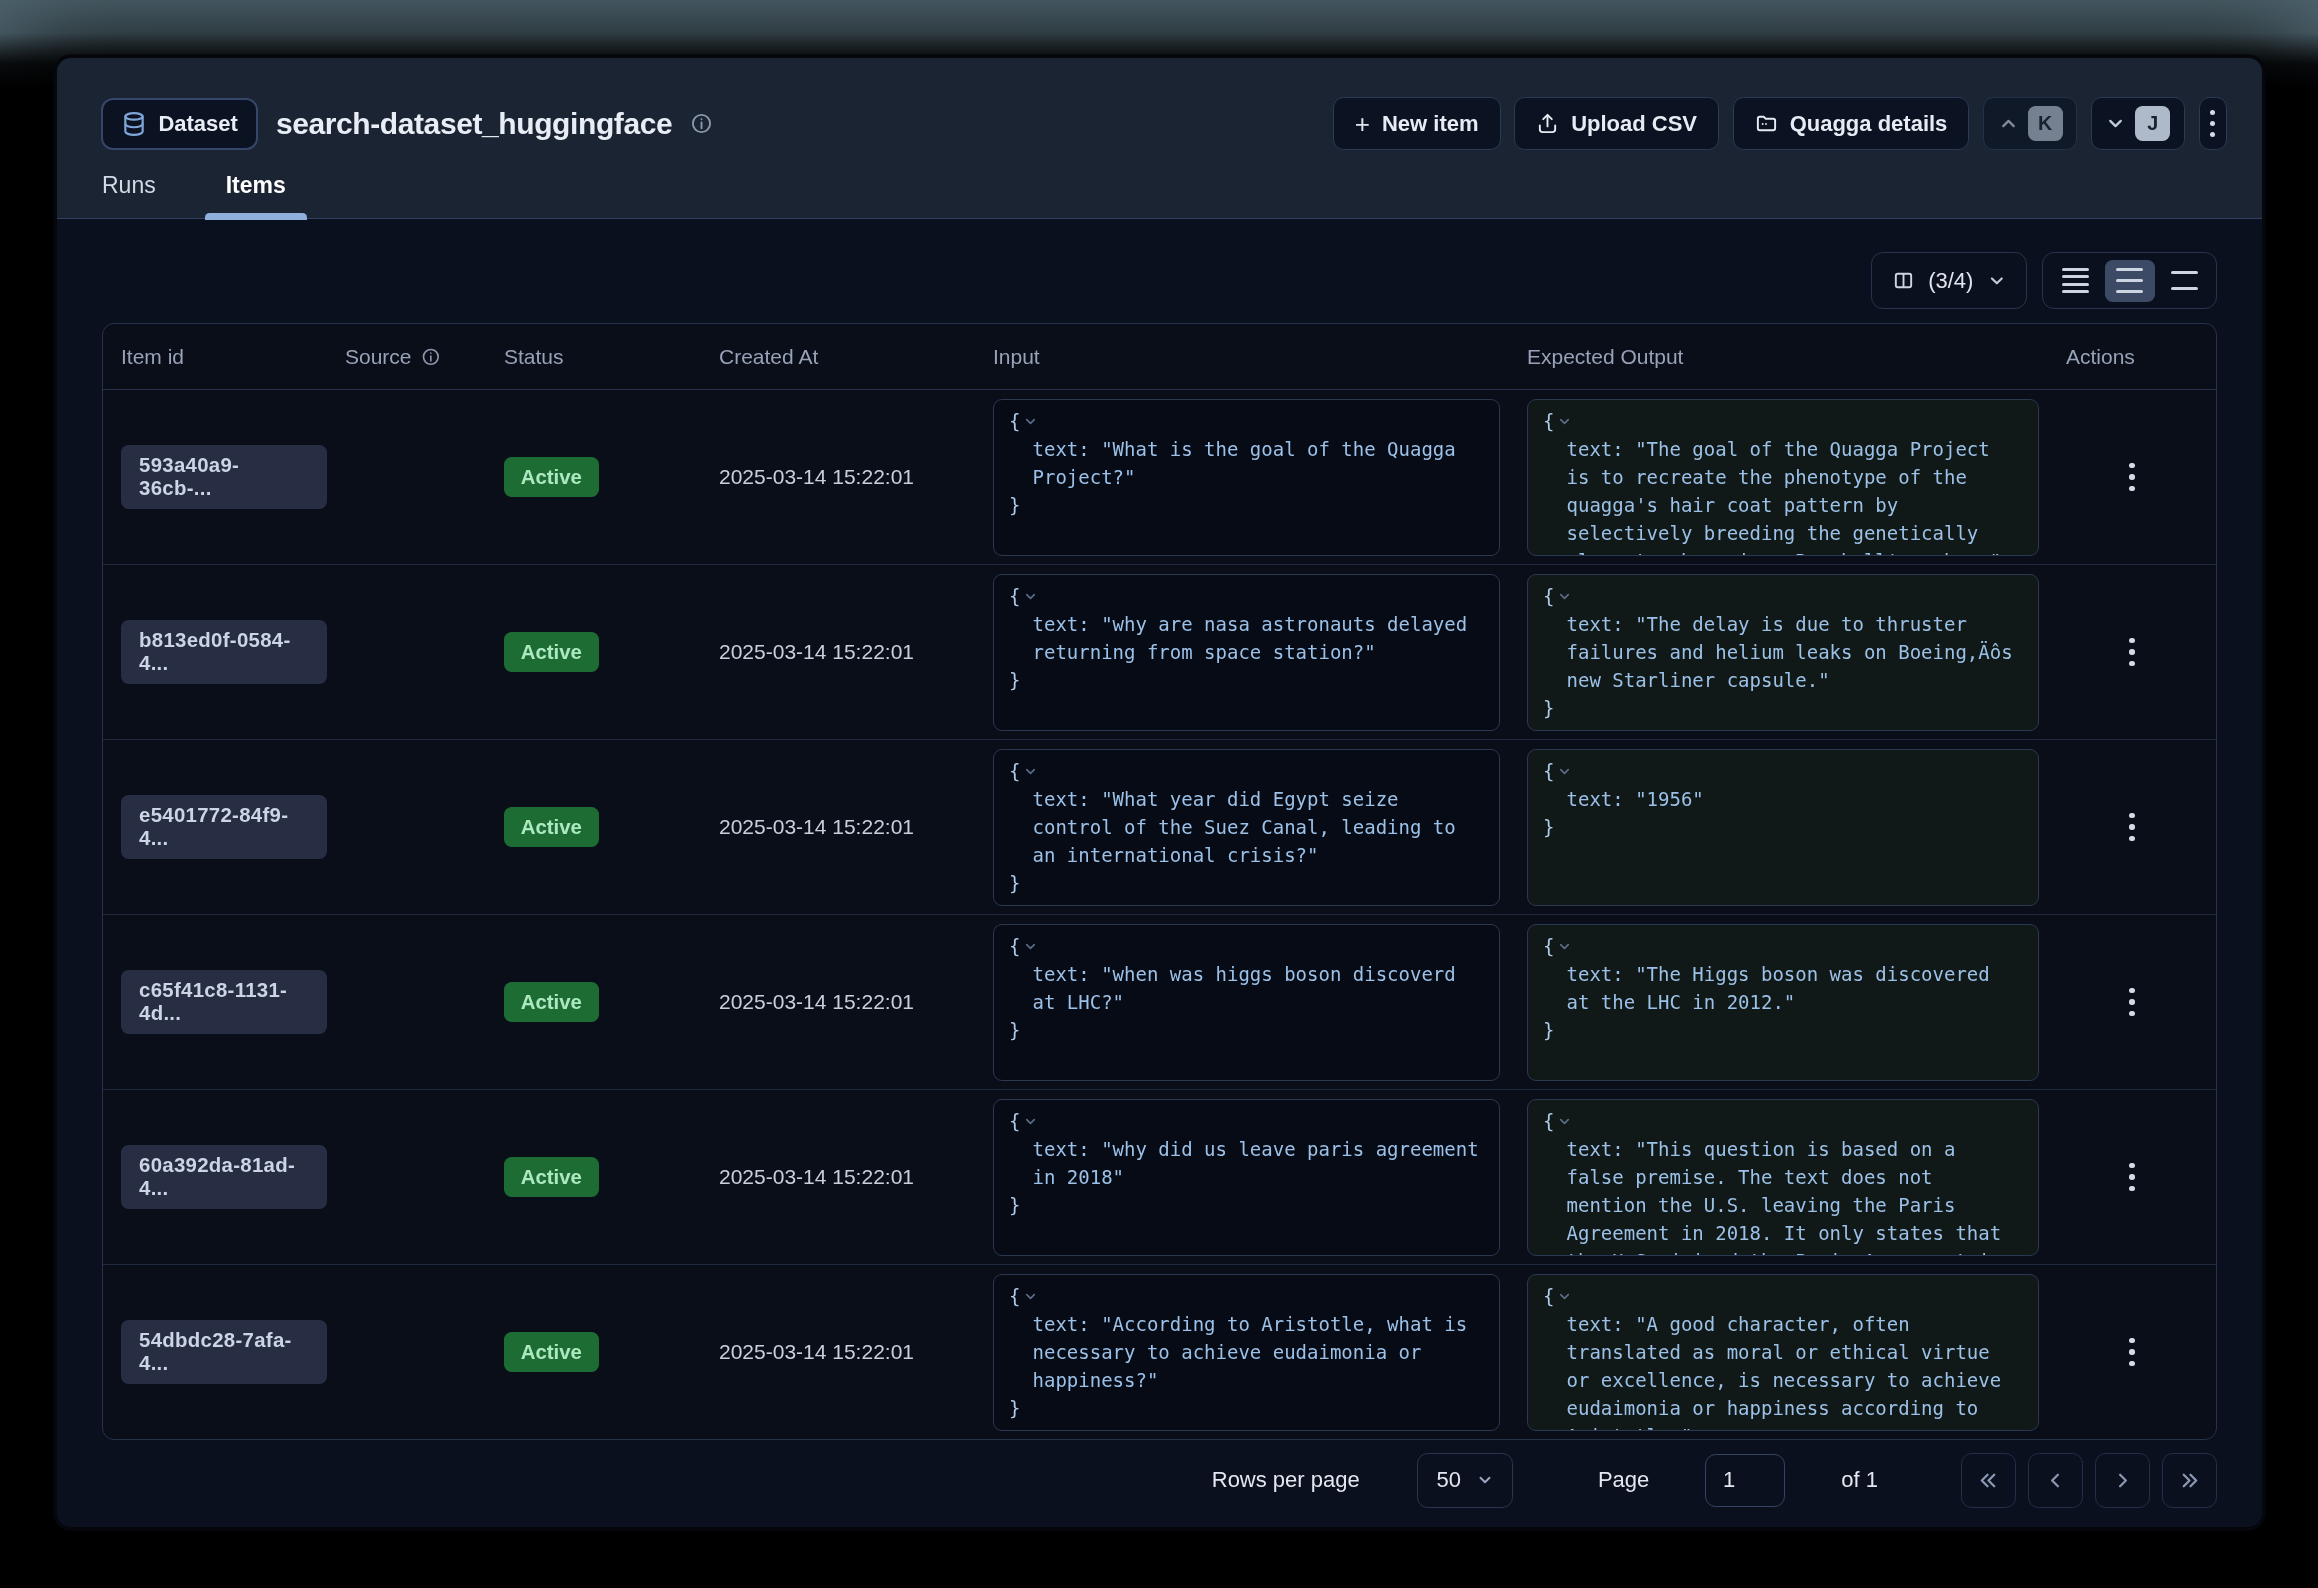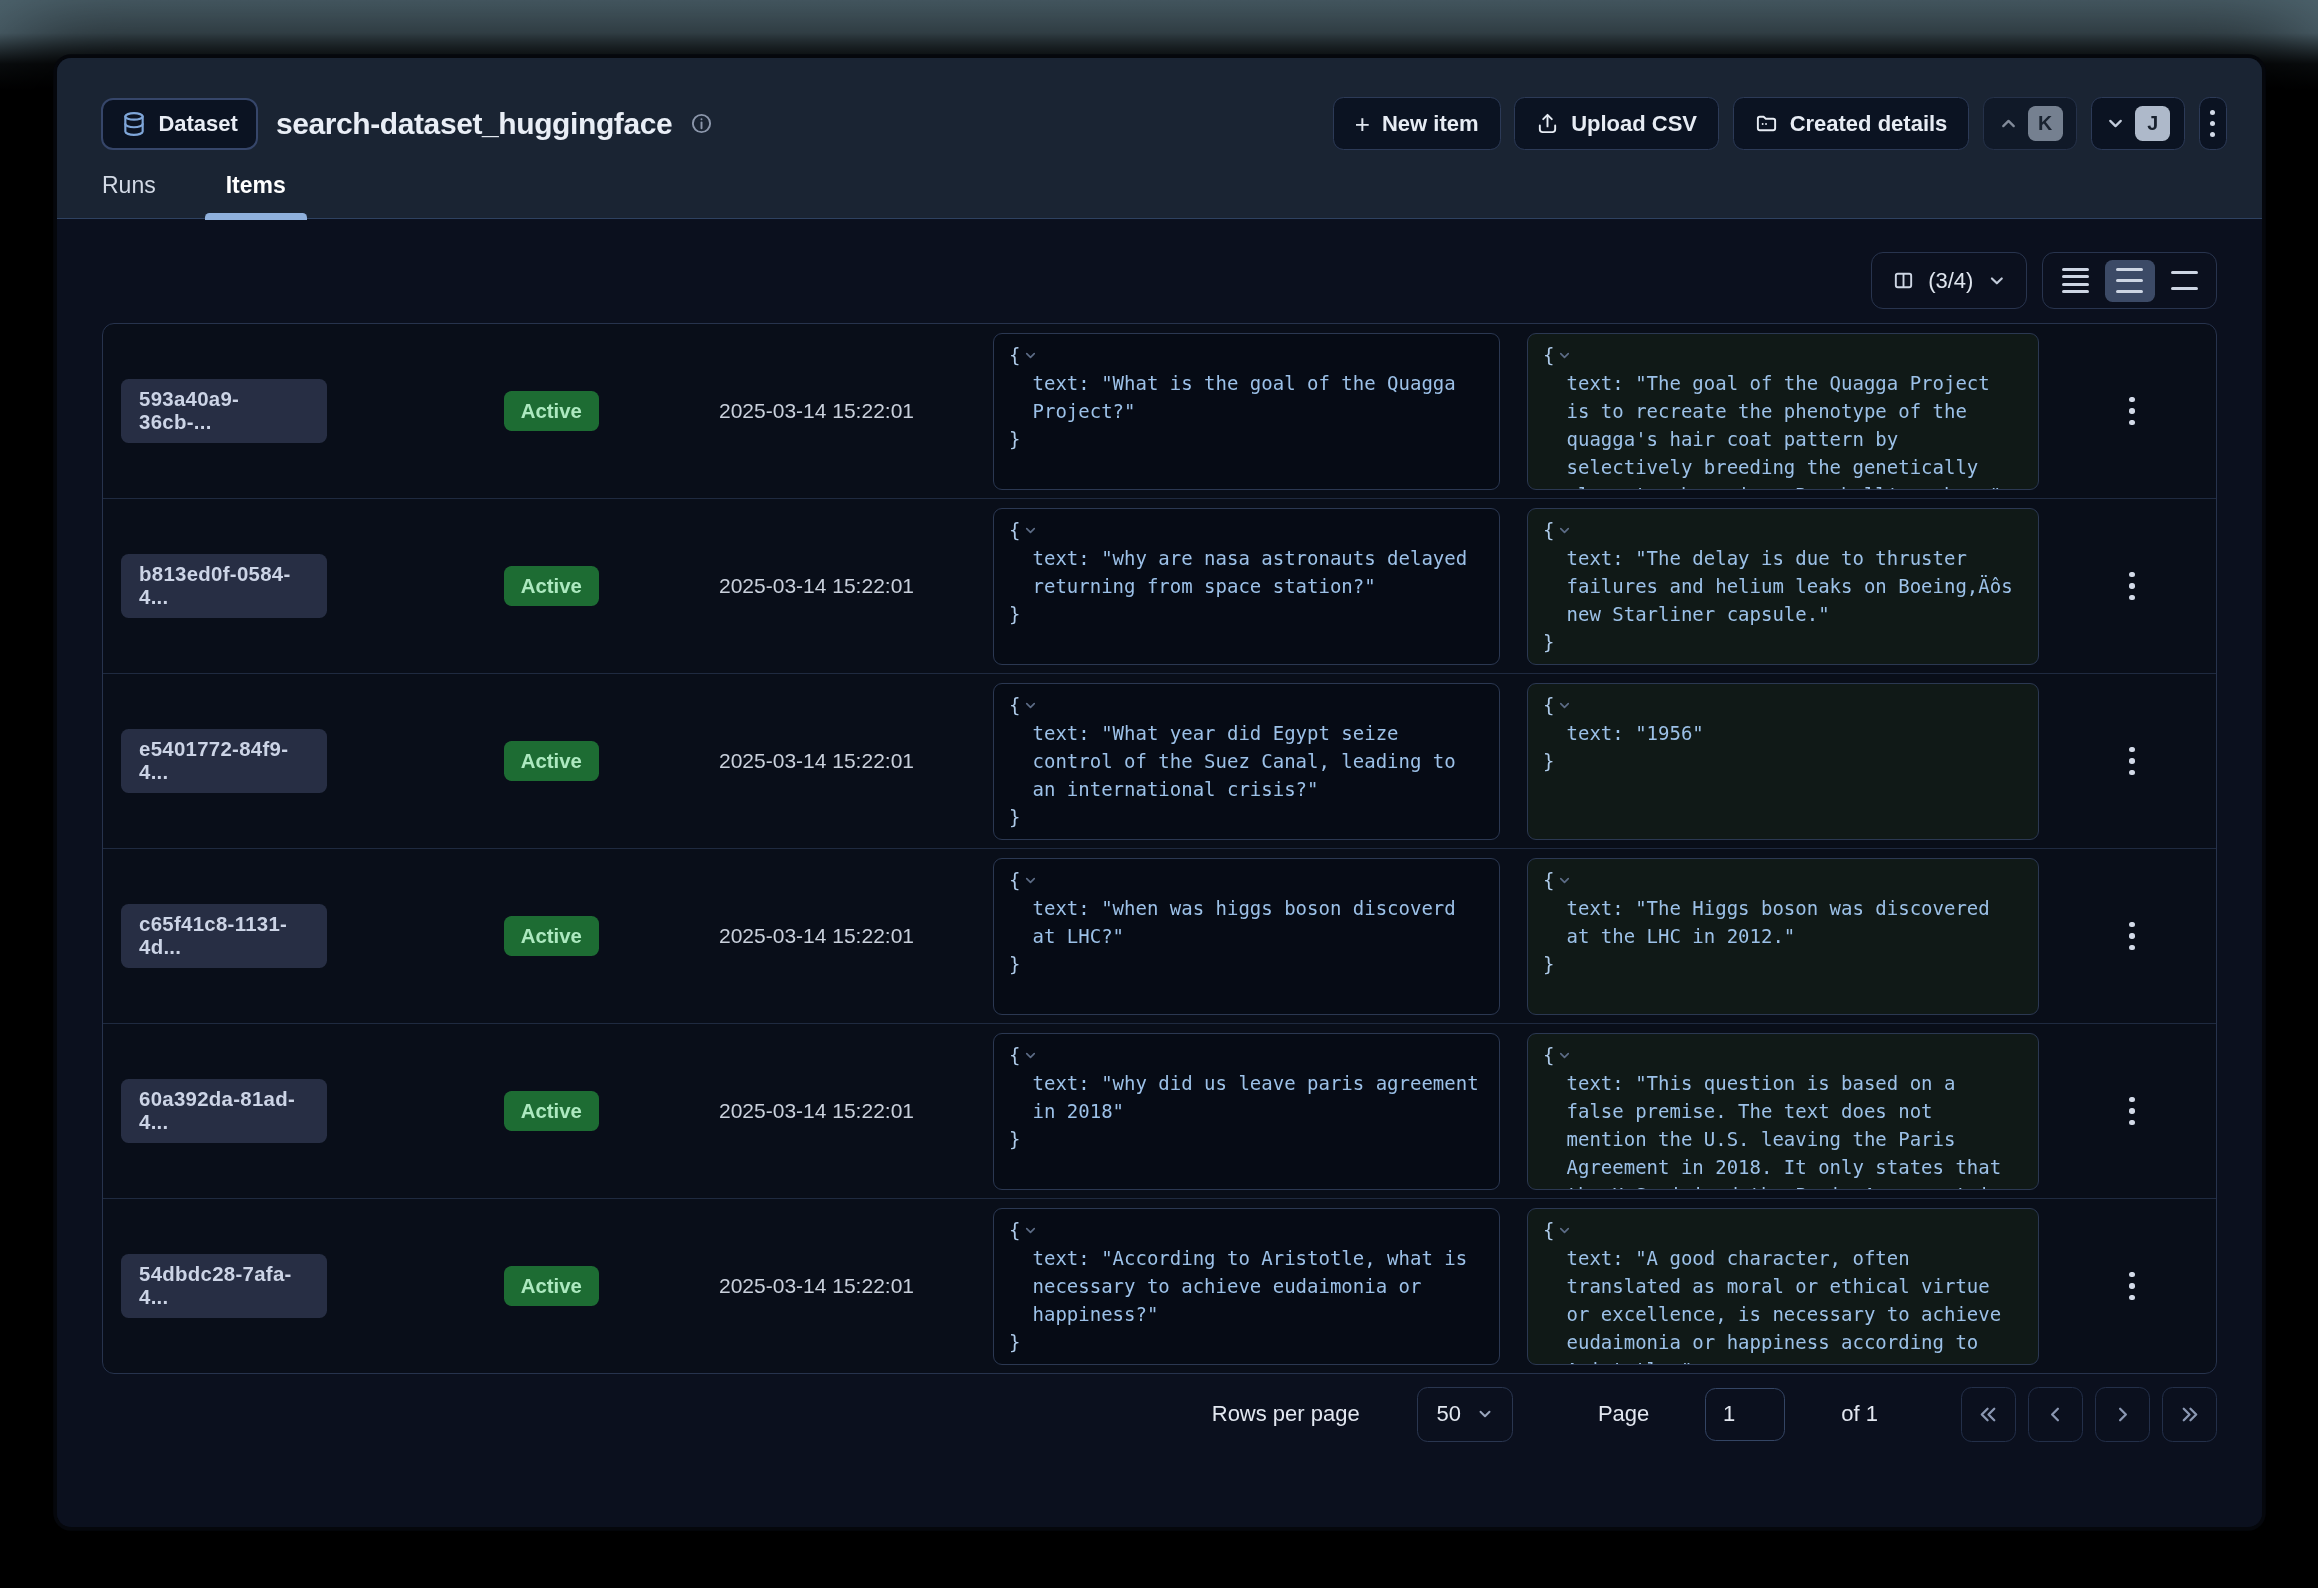--- a/index.html
+++ b/index.html
@@ -129,21 +129,21 @@
           </span>
           <span>Upload CSV</span>
         </div>
         <div class="btn">
           <span>
             <svg width="23" height="23" viewBox="0 0 24 24" fill="none" stroke="#e7ecf4" stroke-width="2" stroke-linecap="round" stroke-linejoin="round">
               <path d="M3 7a2 2 0 0 1 2-2h4l2.2 2H19a2 2 0 0 1 2 2v8a2 2 0 0 1-2 2H5a2 2 0 0 1-2-2z"></path>
               <path d="M8 12.5h.01M11.5 12.5h.01"></path>
             </svg>
           </span>
-          <span>Created details</span>
+          <span>Quagga details</span>
         </div>
         <div class="btn key-btn dim">
           <span>
             <svg width="21" height="21" viewBox="0 0 24 24" fill="none" stroke="#c2cbda" stroke-width="2.6" stroke-linecap="round" stroke-linejoin="round">
                 <path d="M6 15l6-6 6 6"></path>
               </svg>
           </span>
           <span class="keycap">K</span>
         </div>
         <div class="btn key-btn">
@@ -199,20 +199,38 @@
             <span></span>
           </div>
         <div class="density-opt d3">
             <span></span>
             <span></span>
           </div>
       </div>
     </div>
 
     <div class="table-card">
+      <div class="thead">
+        <div>Item id</div>
+        <div>
+          <span>Source</span>
+          <span>
+            <svg width="19.7" height="19.7" viewBox="0 0 24 24" fill="none" stroke="#8b96ab" stroke-width="2" stroke-linecap="round">
+              <circle cx="12" cy="12" r="9"></circle>
+                <path d="M12 11v6"></path>
+                <path d="M12 7.5h.01"></path>
+            </svg>
+          </span>
+        </div>
+        <div>Status</div>
+        <div>Created At</div>
+        <div>Input</div>
+        <div>Expected Output</div>
+        <div>Actions</div>
+      </div>
       <div>
   <div class="trow">
     <div class="cell">
       <span class="pill">593a40a9-36cb-...</span>
     </div>
     <div class="cell"></div>
     <div class="cell">
       <span class="badge-active">Active</span>
     </div>
     <div class="cell cell-created">2025-03-14 15:22:01</div>

